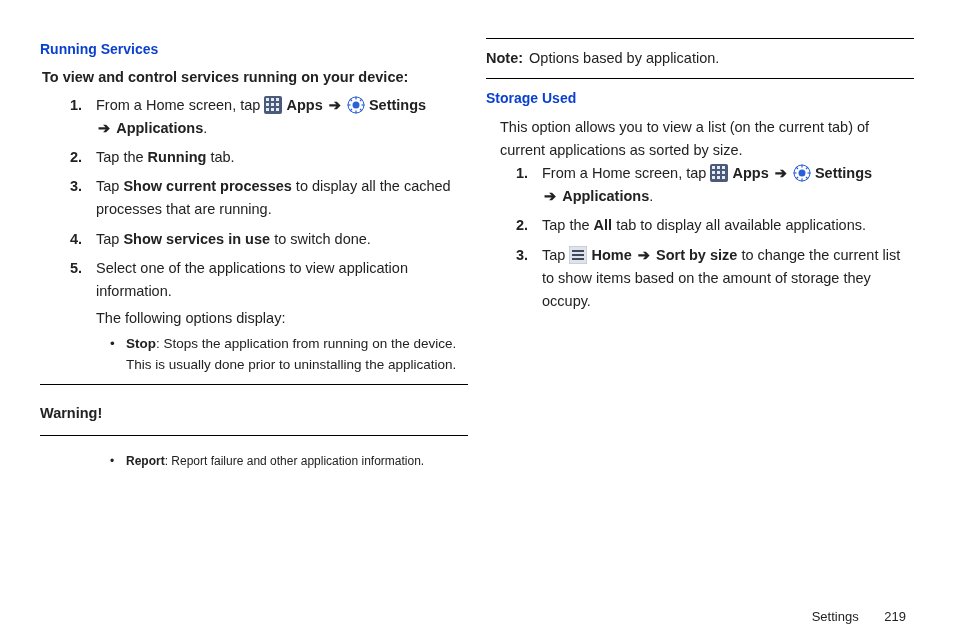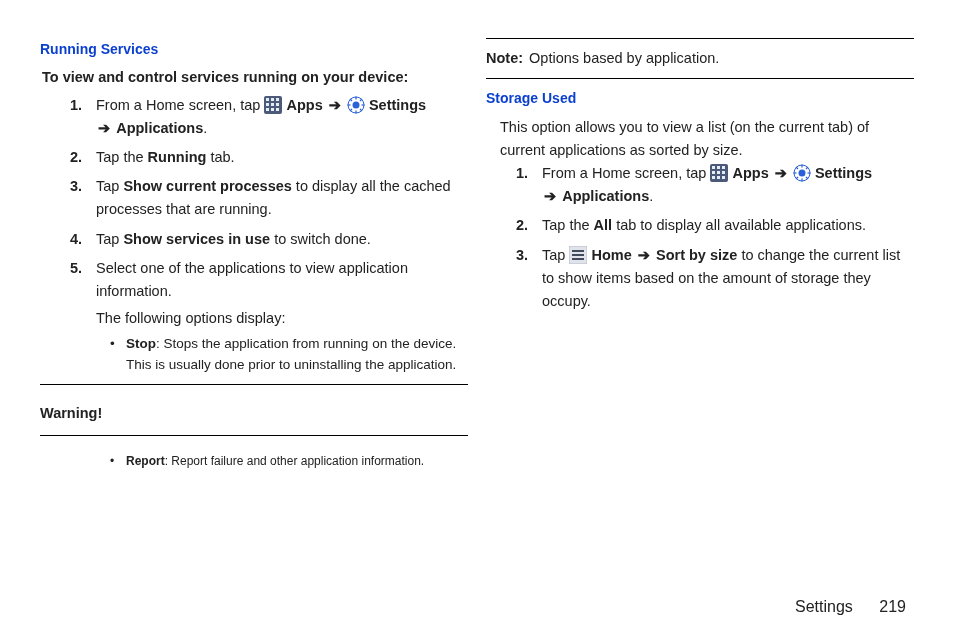--- a/index.html
+++ b/index.html
@@ -39,22 +39,22 @@
     .continued-bullets li::before { content: "•"; position: absolute; left: 0; }
     .b { font-weight: bold; }
     .arrow { font-weight: bold; display:inline-block; margin:0 2px;}
     .hr { border: none; border-top: 1.3px solid #000; margin: 8px 0; width:100%; }
     .warn-block { padding: 2px 0; display: flex; margin-top: 15px; }
     .warn-label { font-weight: bold; padding-right: 6px; flex: 0 0 auto; }
     .warn-text { flex: 1; }
     .note-block { display: flex; }
     .note-label { font-weight: bold; padding-right: 6px; flex: 0 0 auto; }
     .footer {
-      position: absolute; bottom: 16px; right: 48px;
-      font-size: 16px;
+      position: absolute; bottom: 8px; right: 48px;
+      font-size: 13px;
     }
     .footer .pnum { margin-left: 22px; }
     .icon {
       display: inline-block; vertical-align: middle;
       width: 18px; height: 18px; position: relative; top: -1px;
     }
     .sp { margin-top: 8px; }
   </style>
 </head>
 <body>

